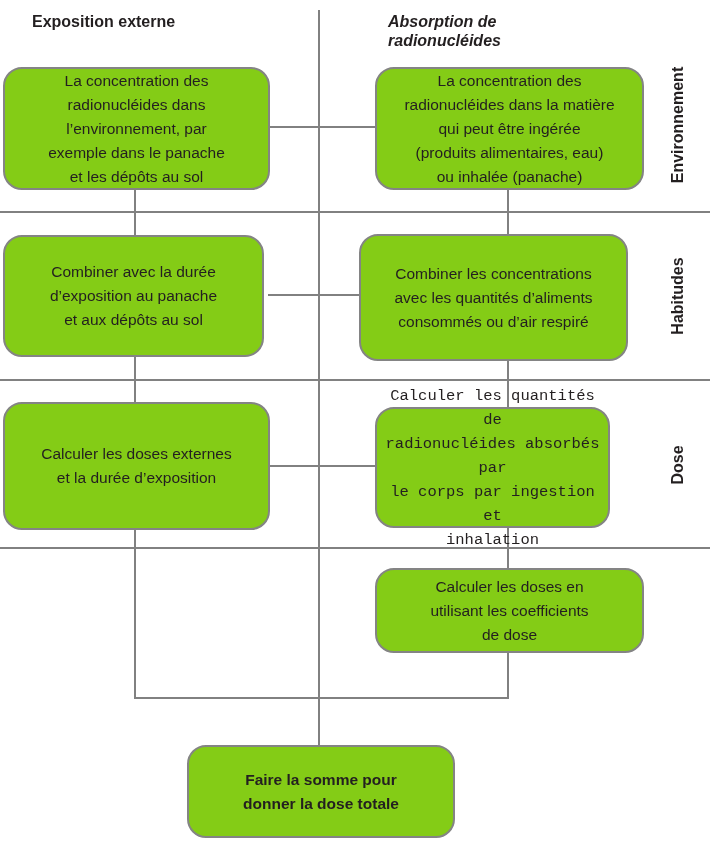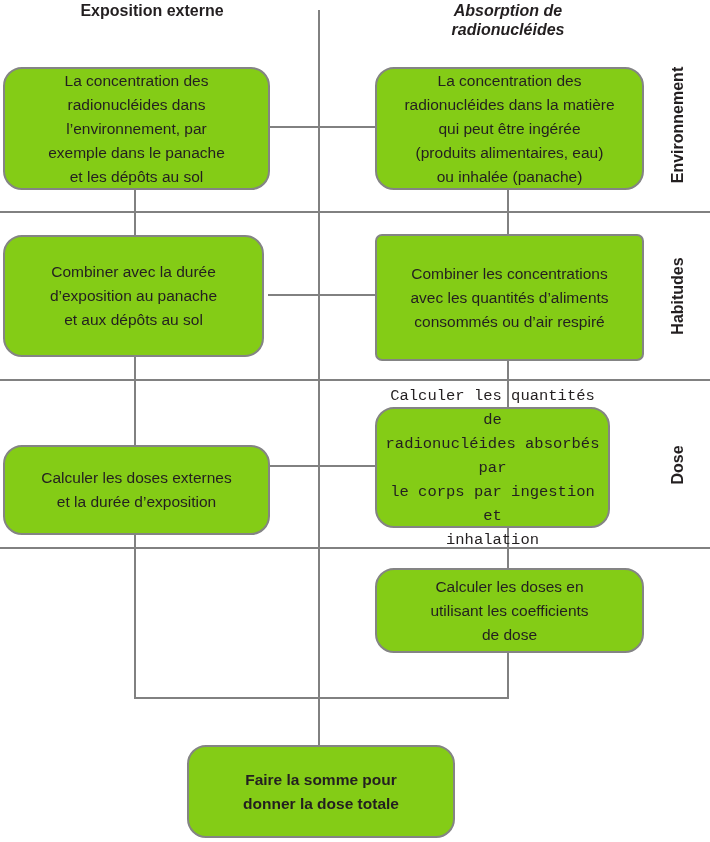--- a/index.html
+++ b/index.html
@@ -41,34 +41,35 @@
     text-align: center;
     white-space: pre-line;
     font-size: 15.5px;
     line-height: 24px;
     z-index: 2;
     padding: 2px 8px;
   }
   #b-l1 { left: 3px;   top: 67px;  width: 267px; height: 123px; }
   #b-r1 { left: 375px; top: 67px;  width: 269px; height: 123px; }
   #b-l2 { left: 3px;   top: 235px; width: 261px; height: 122px; }
-  #b-r2 { left: 375px; top: 234px; width: 269px; height: 127px; border-radius: 7px; }
-  #b-l3 { left: 3px;   top: 402px; width: 267px; height: 90px; margin-top: 43px; }
+  #b-r2 { left: 359px; top: 234px; width: 269px; height: 127px; }
+  #b-l3 { left: 3px;   top: 402px; width: 267px; height: 128px; }
   #b-r3 { left: 375px; top: 407px; width: 235px; height: 121px; font-family: Liberation Mono, monospace; }
   #b-r4 { left: 375px; top: 568px; width: 269px; height: 85px;  }
   #b-total { left: 187px; top: 745px; width: 268px; height: 93px; font-weight: bold; }
 
   .hdr {
     position: absolute;
     font-weight: bold;
     font-size: 16px;
     line-height: 19px;
-    text-align: center;
+    text-align: left;
     white-space: pre-line;
     z-index: 2;
+    margin-top: 11px;
   }
   #hdr-left  { left: 32px;  top: 1px; width: 240px; }
   #hdr-right { left: 388px; top: 1px; width: 240px; font-style: italic; }
 
   .rowlabel {
     position: absolute;
     font-weight: bold;
     font-size: 16px;
     white-space: nowrap;
     transform: translate(-50%, -50%) rotate(-90deg);

